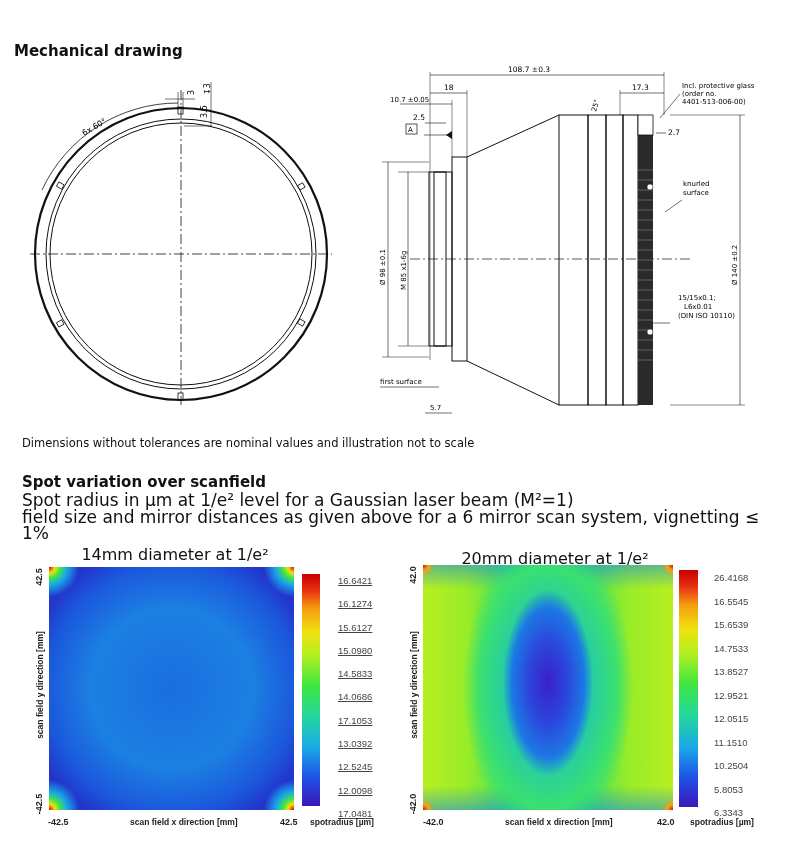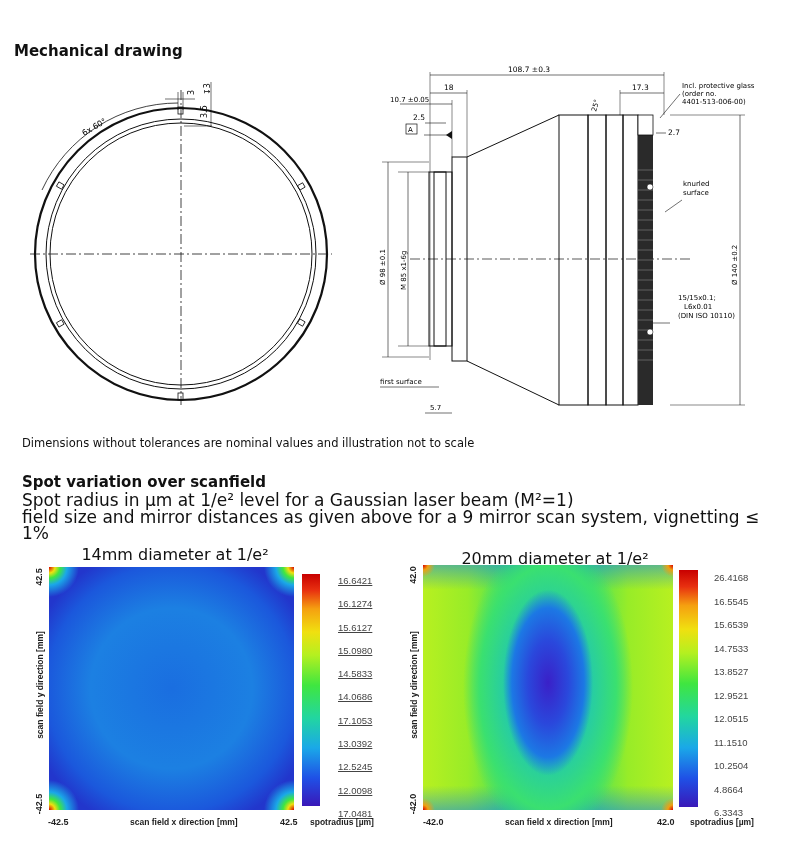--- a/index.html
+++ b/index.html
@@ -149,21 +149,21 @@
   <text x="314" y="249" font-size="7">L6x0.01</text>
   <text x="308" y="258" font-size="7">(DIN ISO 10110)</text>
   <text x="10" y="324" font-size="7">first surface</text>
   <text x="60" y="350" font-size="7">5.7</text>
 </svg>
 
 <div class="abs note" style="left:22px; top:436px;">Dimensions without tolerances are nominal values and illustration not to scale</div>
 
 <div class="abs h2" style="left:22px; top:473px;">Spot variation over scanfield</div>
 <div class="abs p" style="left:22px; top:492px;">Spot radius in µm at 1/e² level for a Gaussian laser beam (M²=1)</div>
-<div class="abs p" style="left:22px; top:509px;">field size and mirror distances as given above for a 9 mirror scan system, vignetting ≤ 1%</div>
+<div class="abs p" style="left:22px; top:509px;">field size and mirror distances as given above for a 6 mirror scan system, vignetting ≤ 1%</div>
 
 <div class="abs plot-title" style="left:50px; top:545px; width:250px;">14mm diameter at 1/e² truncated</div>
 <div class="abs" style="left:49px; top:567px; width:245px; height:243px;
      background:
        radial-gradient(circle at 0% 0%, #d80000 0px, #f0e010 6px, #3fe640 11px, #1aa8e8 18px, rgba(26,80,230,0) 30px),
        radial-gradient(circle at 100% 0%, #d80000 0px, #f0e010 6px, #3fe640 11px, #1aa8e8 18px, rgba(26,80,230,0) 30px),
        radial-gradient(circle at 0% 100%, #d80000 0px, #f0e010 6px, #3fe640 11px, #1aa8e8 18px, rgba(26,80,230,0) 30px),
        radial-gradient(circle at 100% 100%, #d80000 0px, #f0e010 6px, #3fe640 11px, #1aa8e8 18px, rgba(26,80,230,0) 30px),
        radial-gradient(ellipse 60% 60% at 50% 50%, #1a6ee0 0%, #1c80e2 55%, #1b58dc 85%, #2236cc 100%);"></div>
 <div class="abs tick vert" style="left:24px; top:572px; width:30px; text-align:center;">42.5</div>
@@ -209,16 +209,16 @@
 <div class="abs cbl" style="left:714px; top:566px; line-height:23.5px;">
   <div>26.4168</div>
   <div>16.5545</div>
   <div>15.6539</div>
   <div>14.7533</div>
   <div>13.8527</div>
   <div>12.9521</div>
   <div>12.0515</div>
   <div>11.1510</div>
   <div>10.2504</div>
-  <div>4.8664</div>
+  <div>5.8053</div>
   <div>6.3343</div>
 </div>
 <div class="abs axl" style="left:690px; top:817px;">spotradius [µm]</div>
 
 </body></html>

